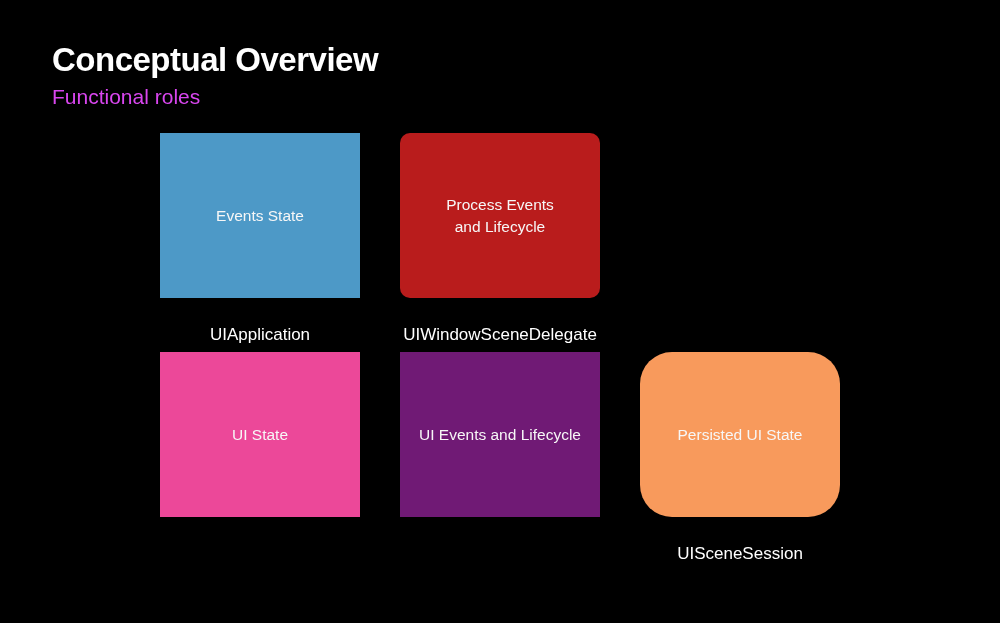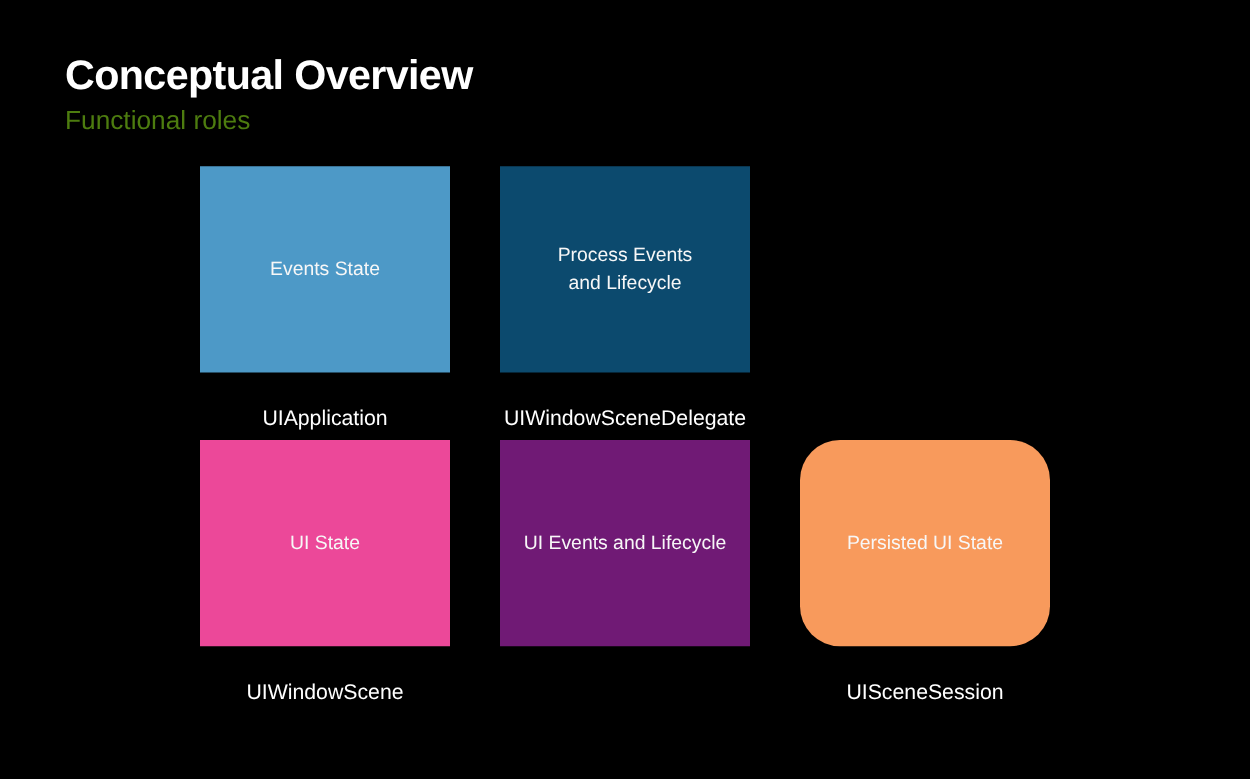--- a/index.html
+++ b/index.html
@@ -27,21 +27,21 @@
     color: #ffffff;
     white-space: nowrap;
   }
   .subtitle {
     position: absolute;
     left: 52px;
     top: 85px;
     font-size: 21px;
     font-weight: 400;
     line-height: 1.15;
-    color: #4d7c0f;
+    color: #d946ef;
     white-space: nowrap;
   }
   .cell {
     position: absolute;
     width: 200px;
   }
   .box {
     width: 200px;
     height: 165px;
     display: flex;
@@ -78,32 +78,31 @@
   <div class="subtitle">Functional roles</div>
 
   <div class="cell r1 c1">
     <div class="box" style="background-color: rgb(77, 153, 199);">
       <div class="box-role">Events State</div>
     </div>
     <div class="api-label">UIApplication</div>
   </div>
 
   <div class="cell r1 c2">
-    <div class="box" style="background-color: #0c4a6e;">
+    <div class="box" style="background-color: #b91c1c; border-radius: 10px;">
       <div class="box-role">Process Events
 and Lifecycle</div>
     </div>
     <div class="api-label">UIWindowSceneDelegate</div>
   </div>
 
   <div class="cell r2 c1">
     <div class="box" style="background-color: #ec4899;">
       <div class="box-role">UI State</div>
     </div>
-    <div class="api-label">UIWindowScene</div>
   </div>
 
   <div class="cell r2 c2">
     <div class="box" style="background-color: #701a75;">
       <div class="box-role">UI Events and Lifecycle</div>
     </div>
   </div>
 
   <div class="cell r2 c3">
     <div class="box" style="background-color: rgb(248, 154, 92); border-radius: 32px;">

